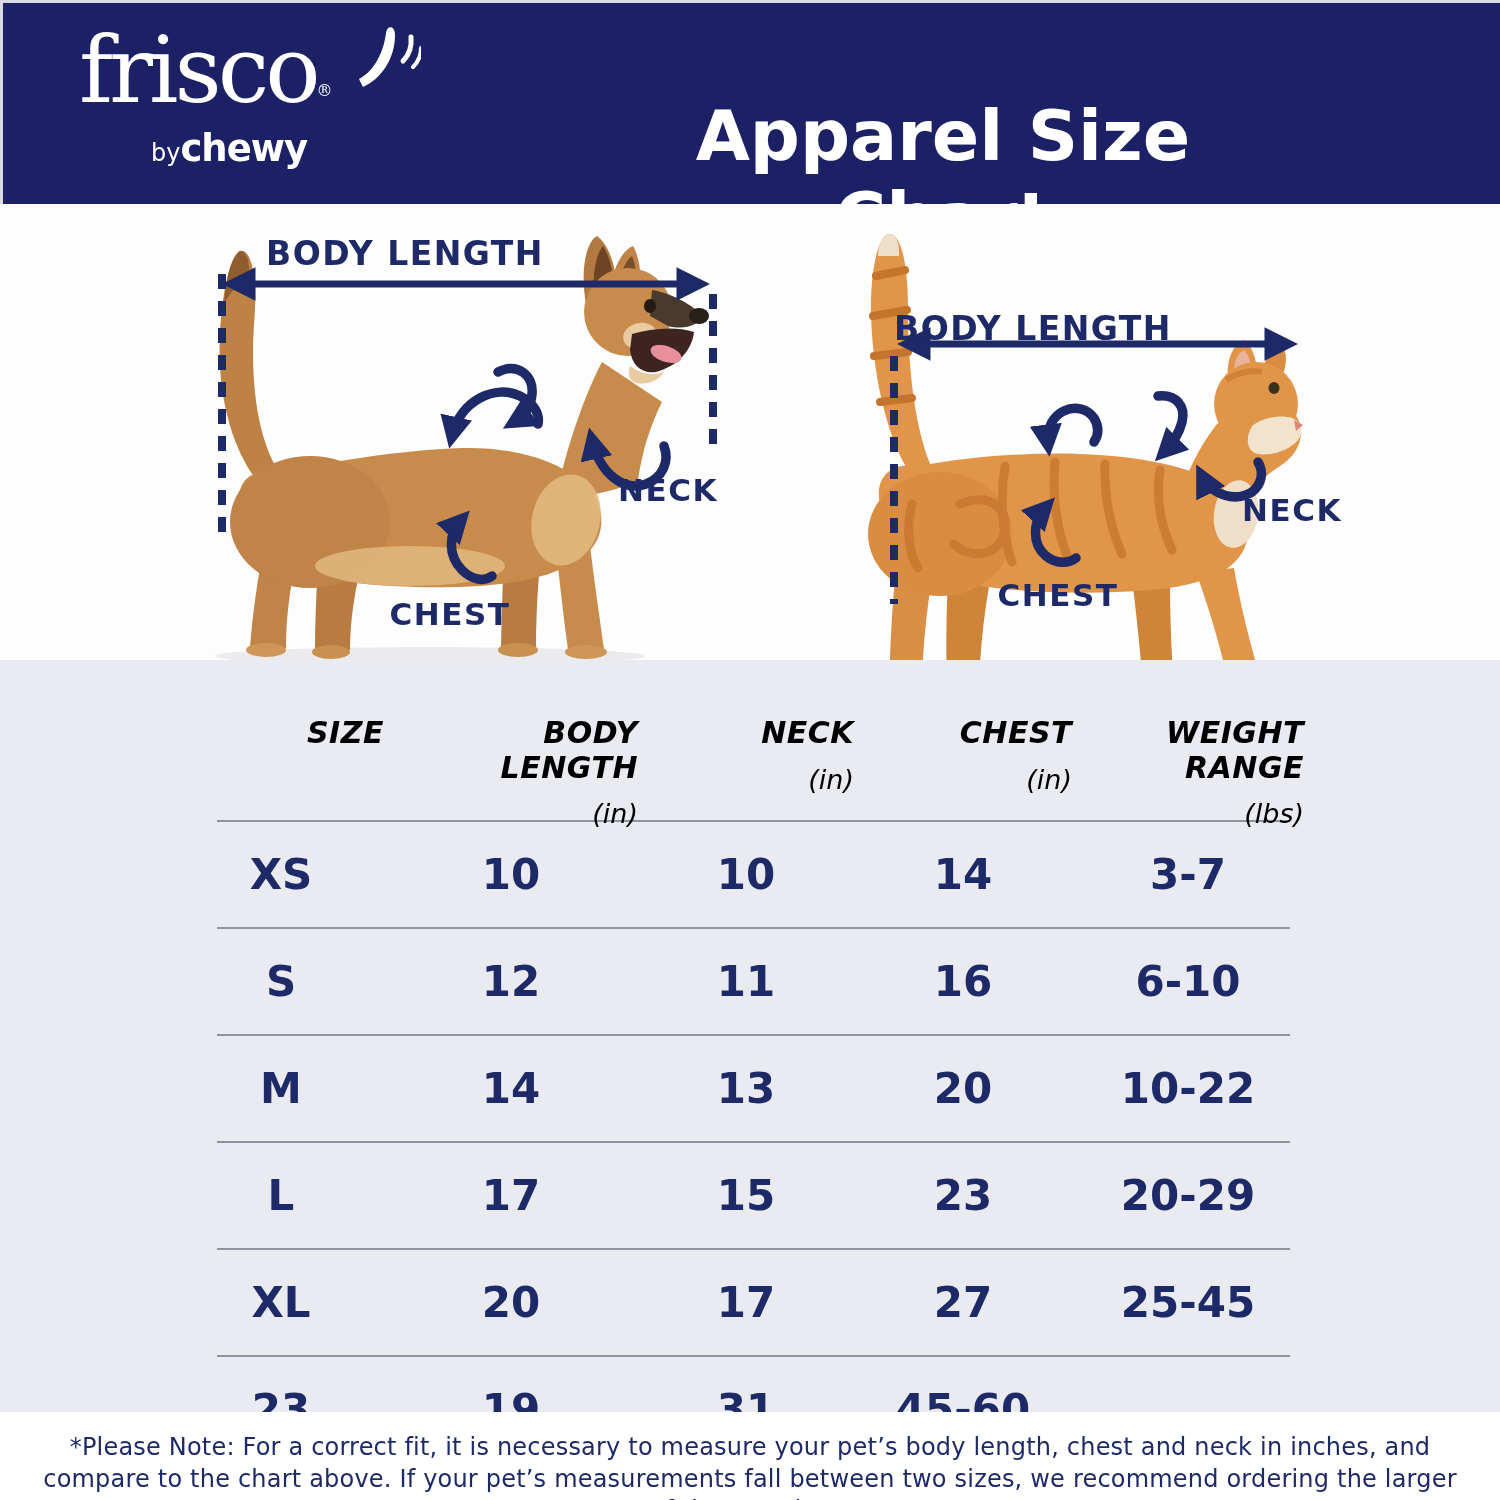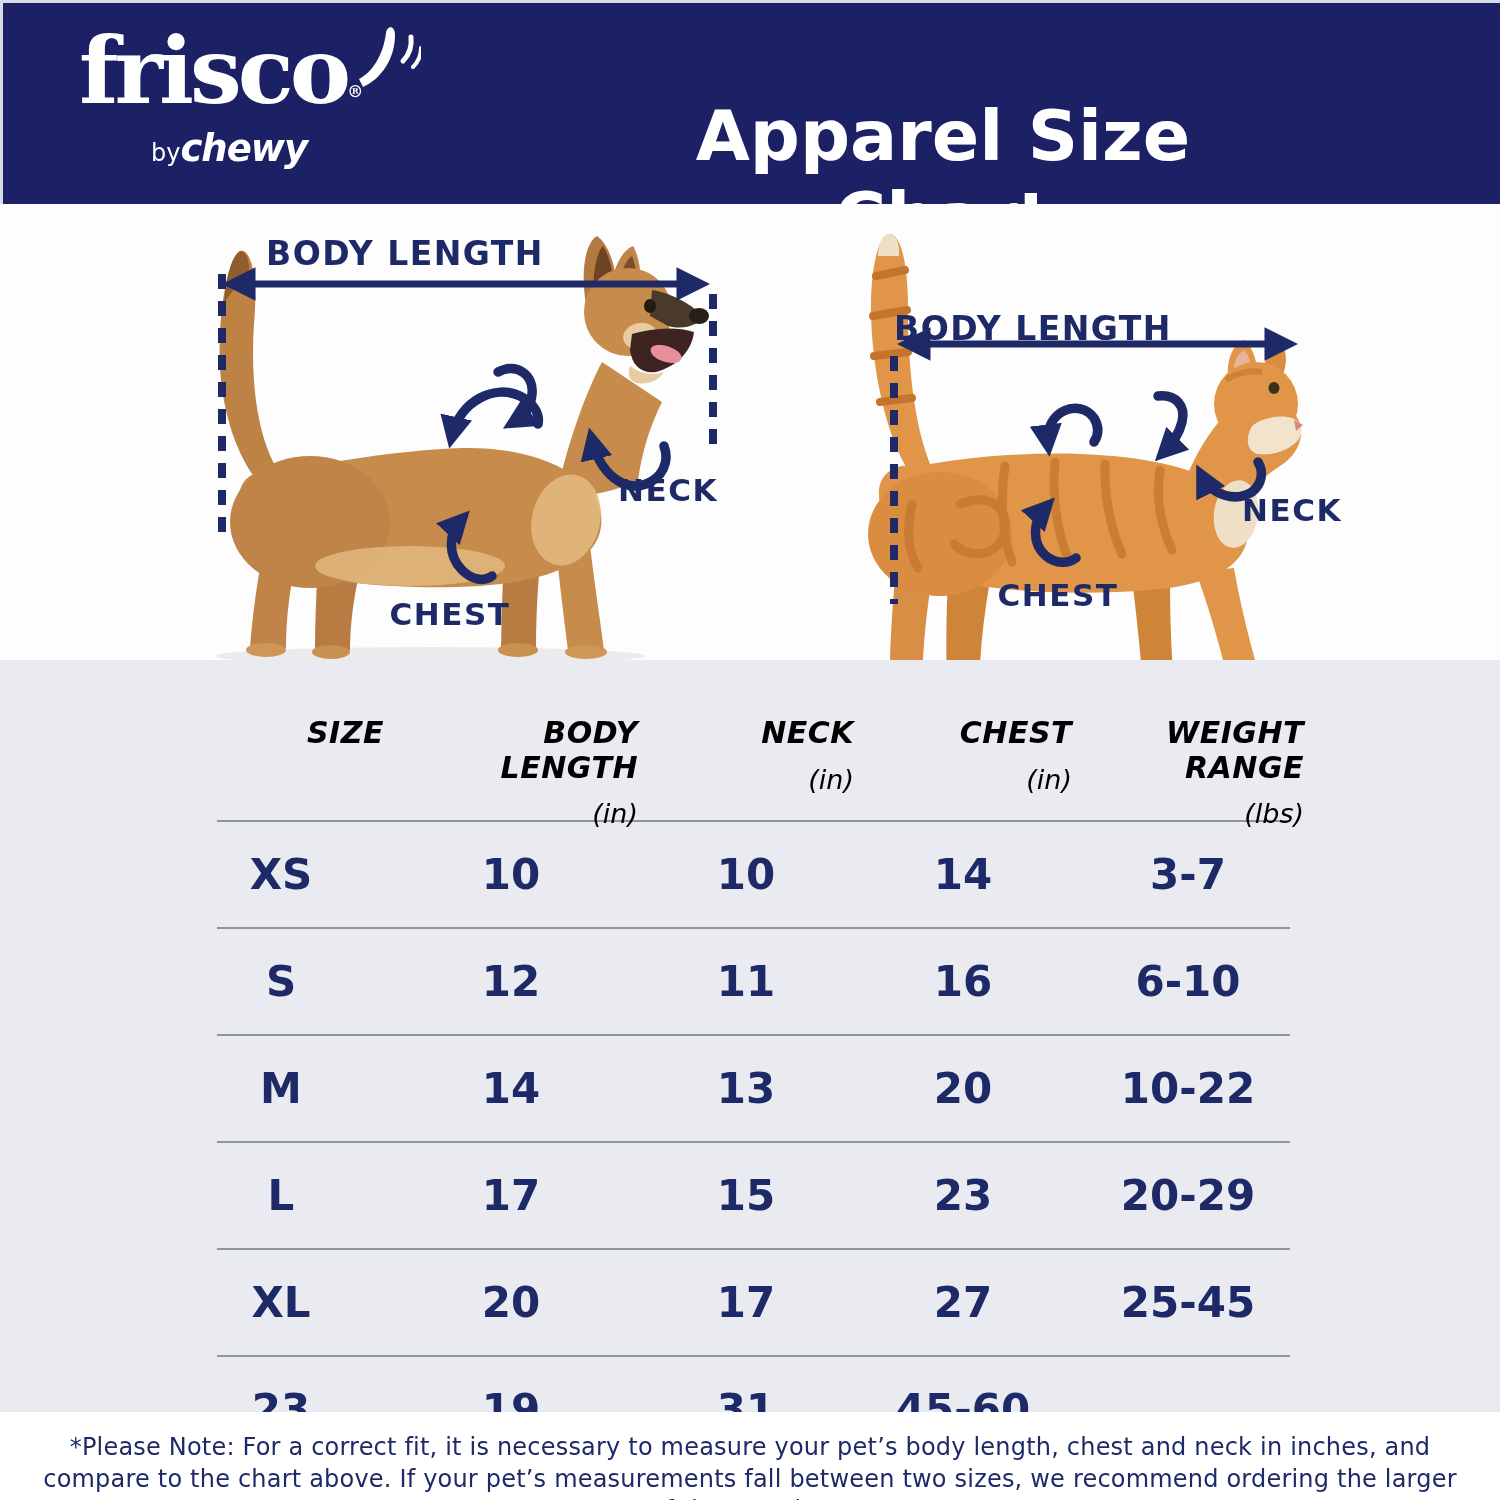--- a/index.html
+++ b/index.html
@@ -2,27 +2,27 @@
 <html><head>
 <meta charset="utf-8">
 <style>
   html,body{margin:0;padding:0;}
   .page{position:relative;width:1500px;height:1500px;background:#ffffff;overflow:hidden;
         font-family:"DejaVu Sans", sans-serif;}
   
   .header{position:absolute;left:0;top:0;width:1500px;height:204px;background:#1B2164;
           border-left:3px solid #d8dae4;border-top:3px solid #d8dae4;box-sizing:border-box;}
   .logo{position:absolute;left:76px;top:22px;width:330px;color:#fff;}
-  .logo-main{position:relative;font-family:"DejaVu Serif", serif;font-weight:bold;
+  .logo-main{position:relative;font-family:"DejaVu Serif", serif;font-weight:normal;
              font-size:92px;line-height:1;letter-spacing:-4px;}
   .logo-reg{font-size:16px;vertical-align:6px;letter-spacing:0;}
   .logo-tail{position:absolute;left:276px;top:-4px;}
   .logo-by{position:absolute;left:0;top:102px;width:300px;text-align:center;}
   .logo-by .by{font-size:24px;font-weight:normal;margin-right:0;}
-  .logo-by .chewy{font-size:37px;font-weight:bold;letter-spacing:-1px;font-style:italic;}
+  .logo-by .chewy{font-size:37px;font-weight:bold;letter-spacing:-1px;}
   .title{position:absolute;left:580px;top:92px;width:720px;text-align:center;color:#fff;
          font-size:70px;font-weight:bold;letter-spacing:0;}
   
   .diagram{position:absolute;left:0;top:204px;width:1500px;height:456px;background:#fdfdfe;}
   .diagram svg{position:absolute;left:0;top:0;}
   .diag-label{position:absolute;transform:translate(-50%,-50%);color:#1E2A68;
               font-weight:bold;font-size:31px;letter-spacing:1.5px;white-space:nowrap;}
   .bl-dog{left:405px;top:49px;font-size:33px;}
   .neck-dog{left:668px;top:286px;}
   .chest-dog{left:450px;top:410px;}

